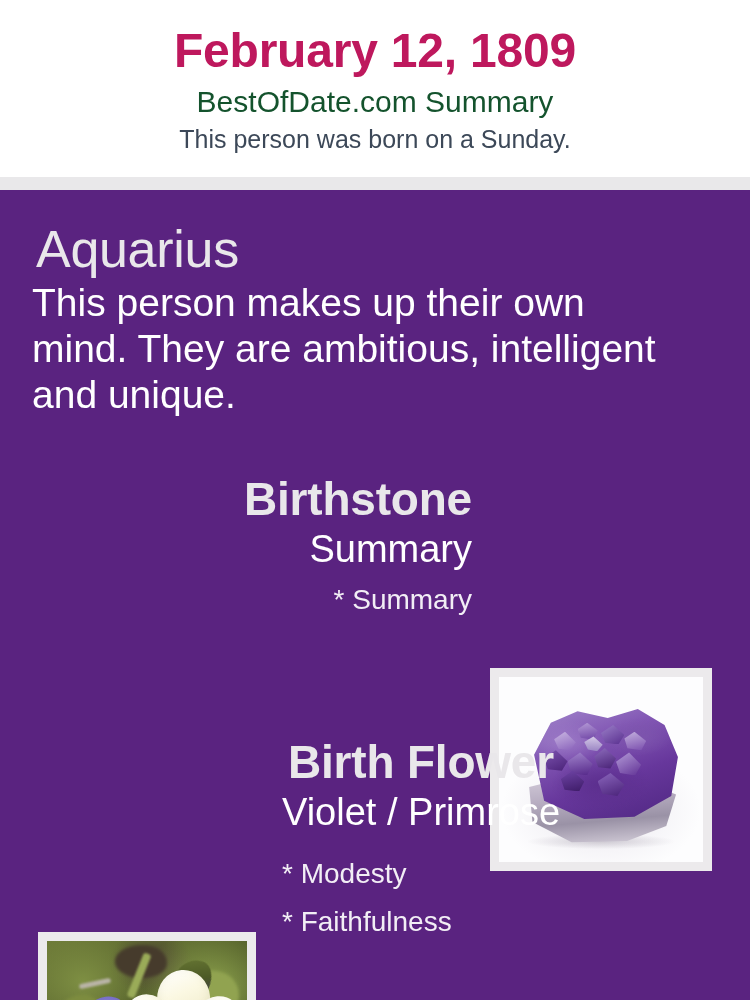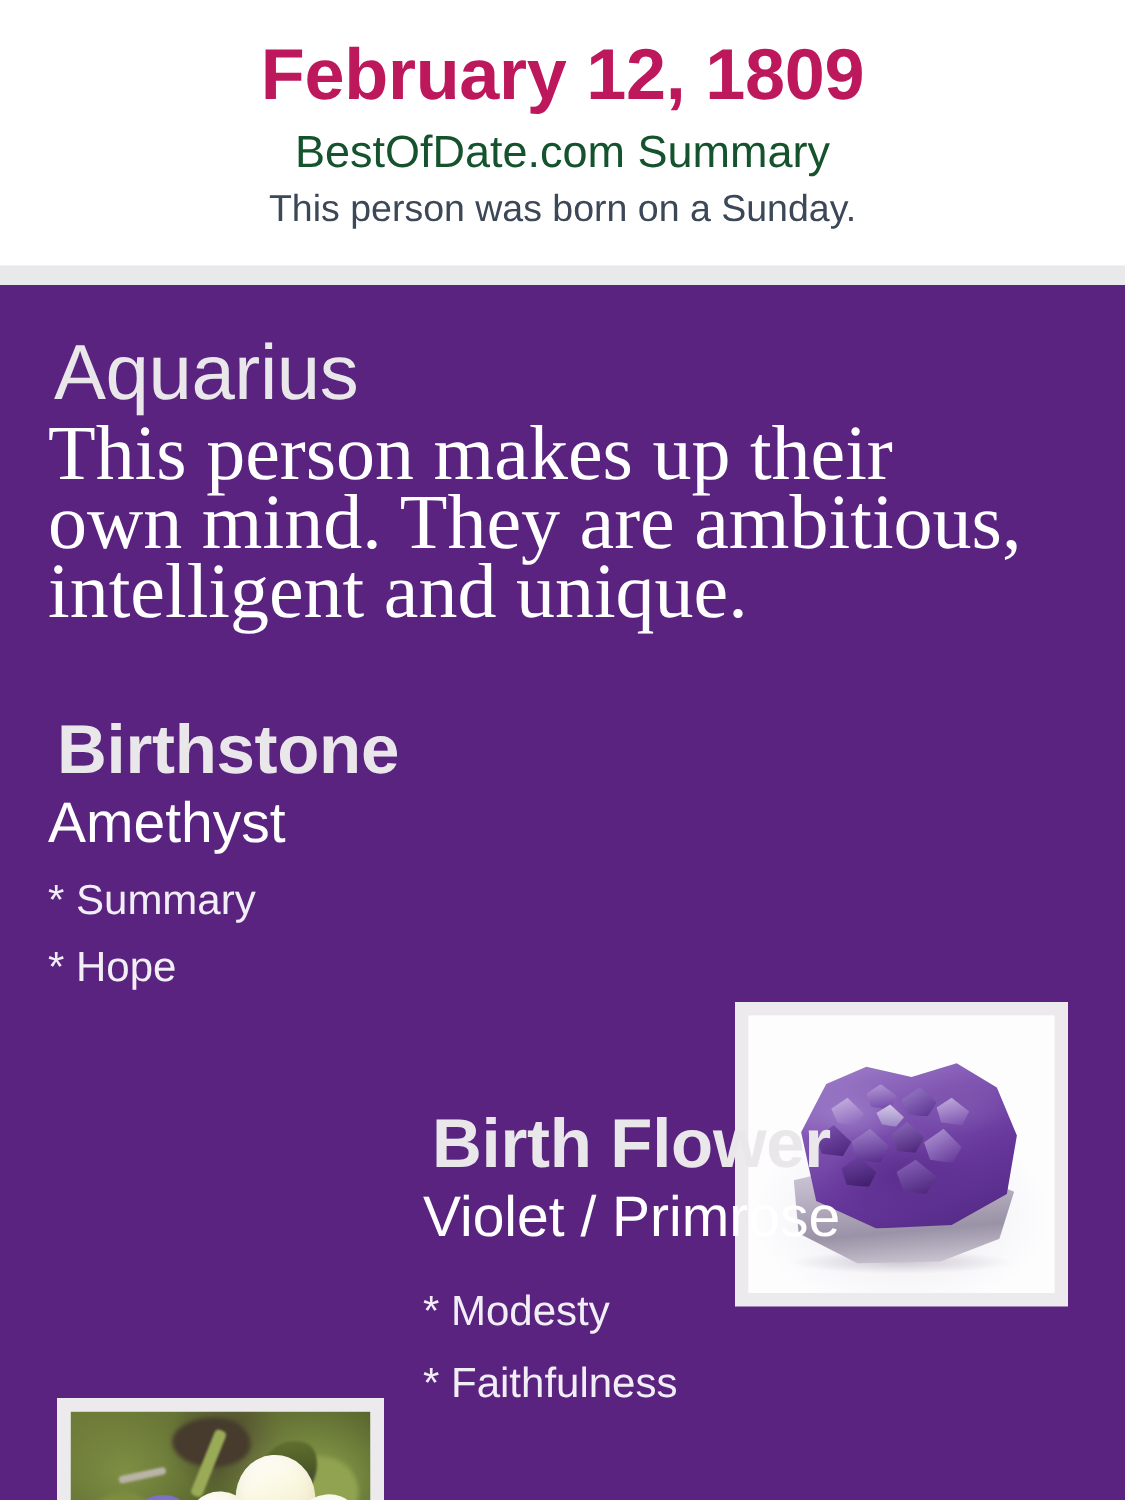--- a/index.html
+++ b/index.html
@@ -87,34 +87,34 @@
   }
   .zodiac-name {
     font-size: 52px;
     font-weight: normal;
     color: #e9e7ea;
     line-height: 58px;
     margin: 0 0 2px 4px;
     letter-spacing: -0.3px;
   }
   .zodiac-desc {
-    font-size: 52px;
+    font-size: 39px;
     font-weight: normal;
     color: #ffffff;
     line-height: 46px;
     width: 655px;
-    font-family: Liberation Serif, serif;
   }
 
   
   .birthstone {
     position: absolute;
     left: 32px;
     top: 282px;
     width: 440px;
+    text-align: right;
   }
   .section-heading {
     font-size: 46px;
     font-weight: bold;
     color: #e9e7ea;
     line-height: 54px;
     margin: 0 0 1px 6px;
     letter-spacing: -0.2px;
     white-space: nowrap;
   }
@@ -326,24 +326,23 @@
 
   <div class="body-panel">
 
     <div class="zodiac">
       <div class="zodiac-name">Aquarius</div>
       <div class="zodiac-desc">This person makes up their own mind. They are ambitious, intelligent and unique.</div>
     </div>
 
     <div class="birthstone">
       <div class="section-heading">Birthstone</div>
-      <div class="section-sub">Amethyst</div>
+      <div class="section-sub">Summary</div>
       <ul class="trait-list">
         <li>* Summary</li>
-        <li>* Hope</li>
       </ul>
     </div>
 
     <div class="photo-frame" id="stone-frame">
       <div class="photo-inner">
         <div class="amethyst-scene">
           <div class="am-shadow"></div>
           <div class="am-base"></div>
           <div class="am-body">
             <div class="am-facet f1"></div>

